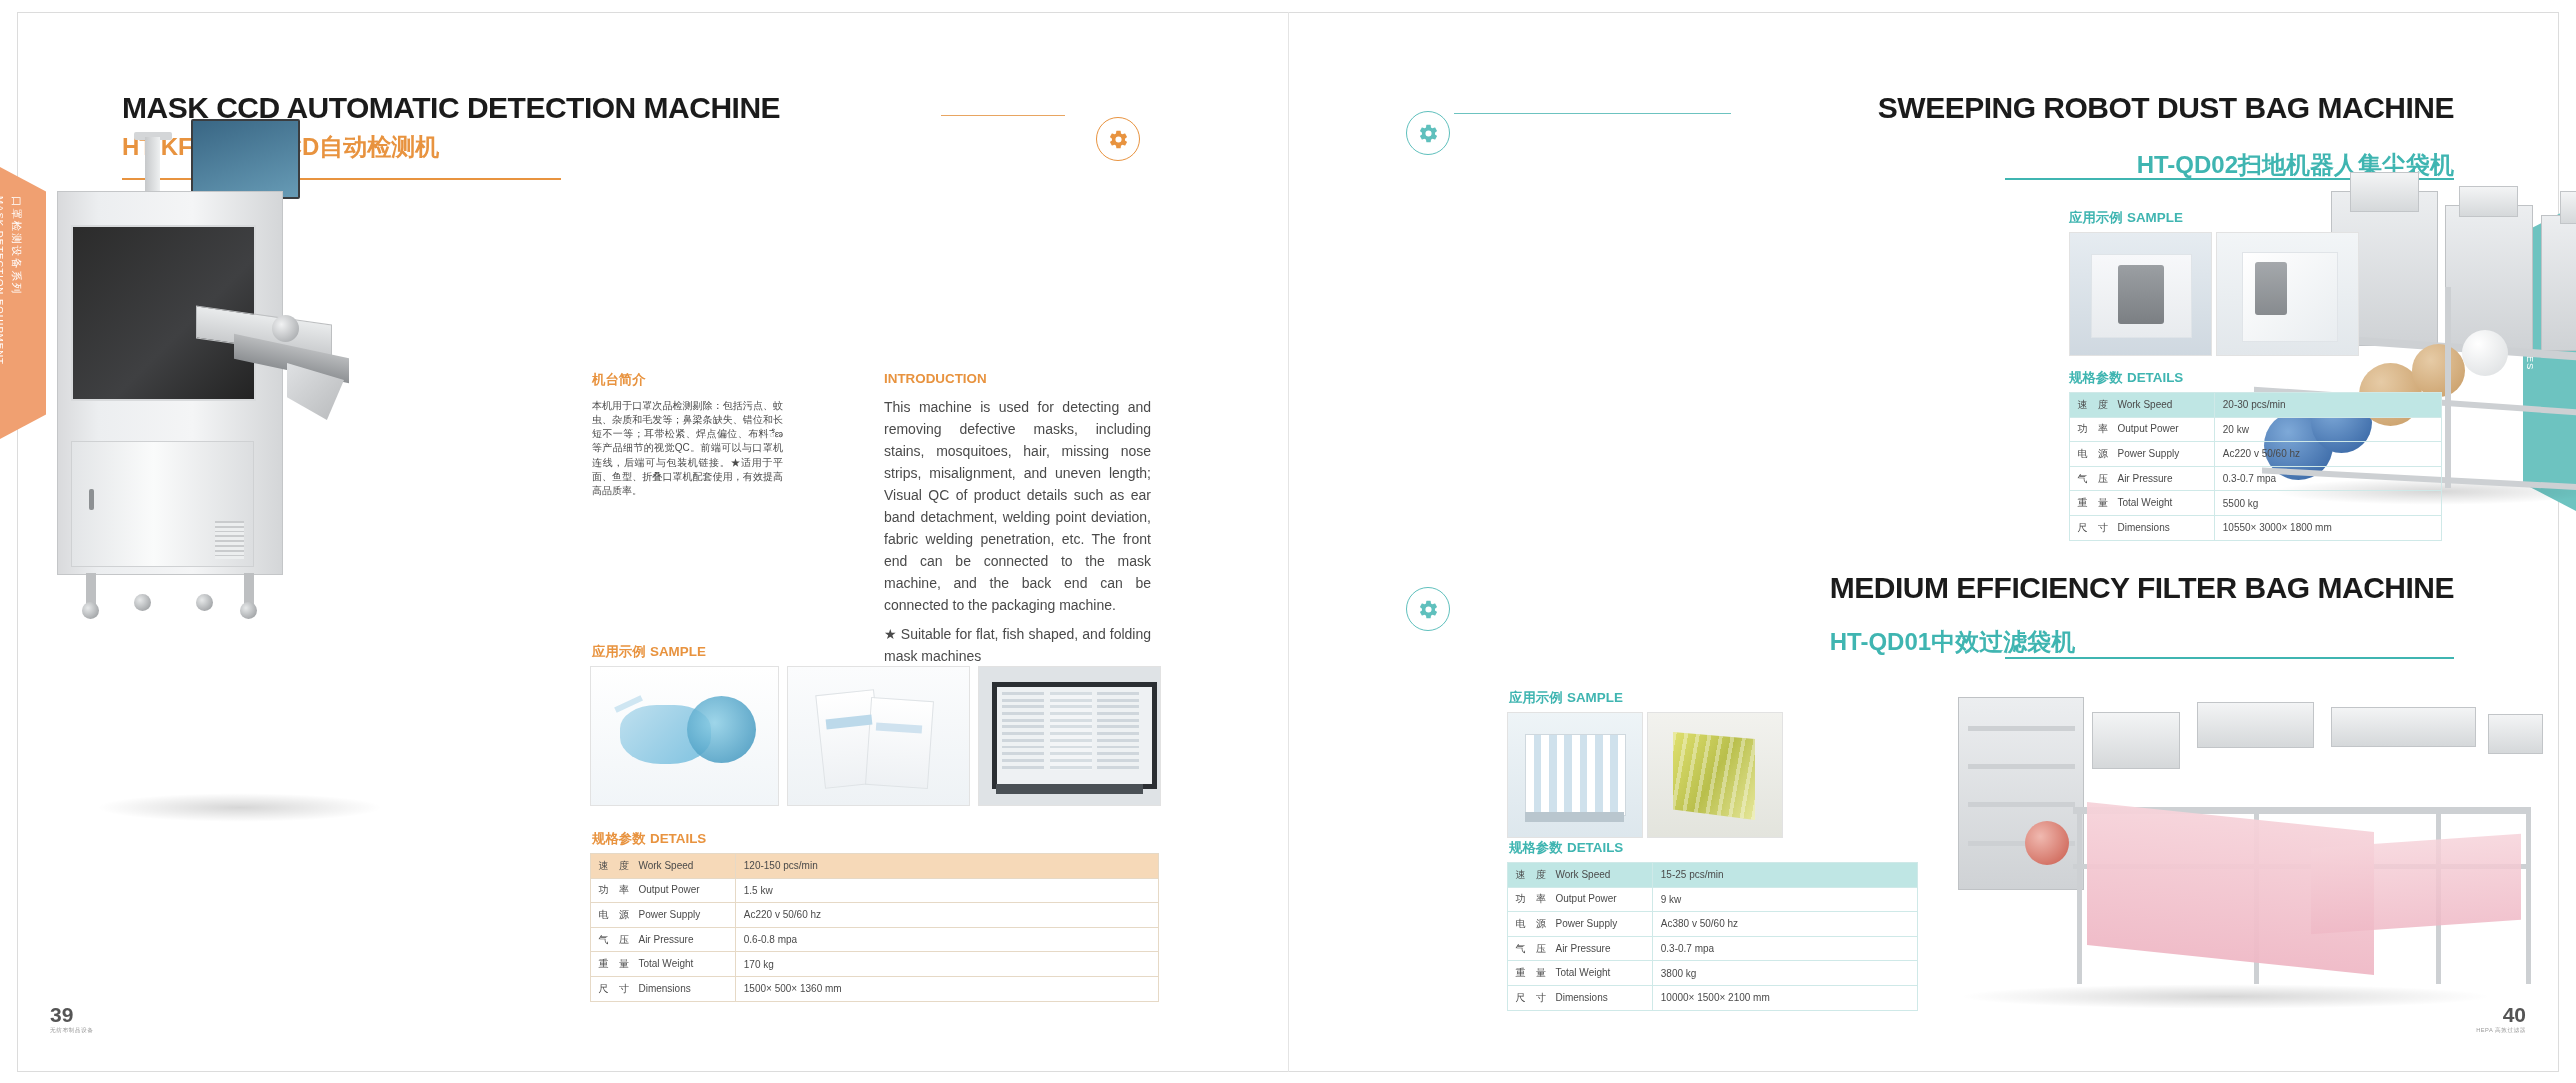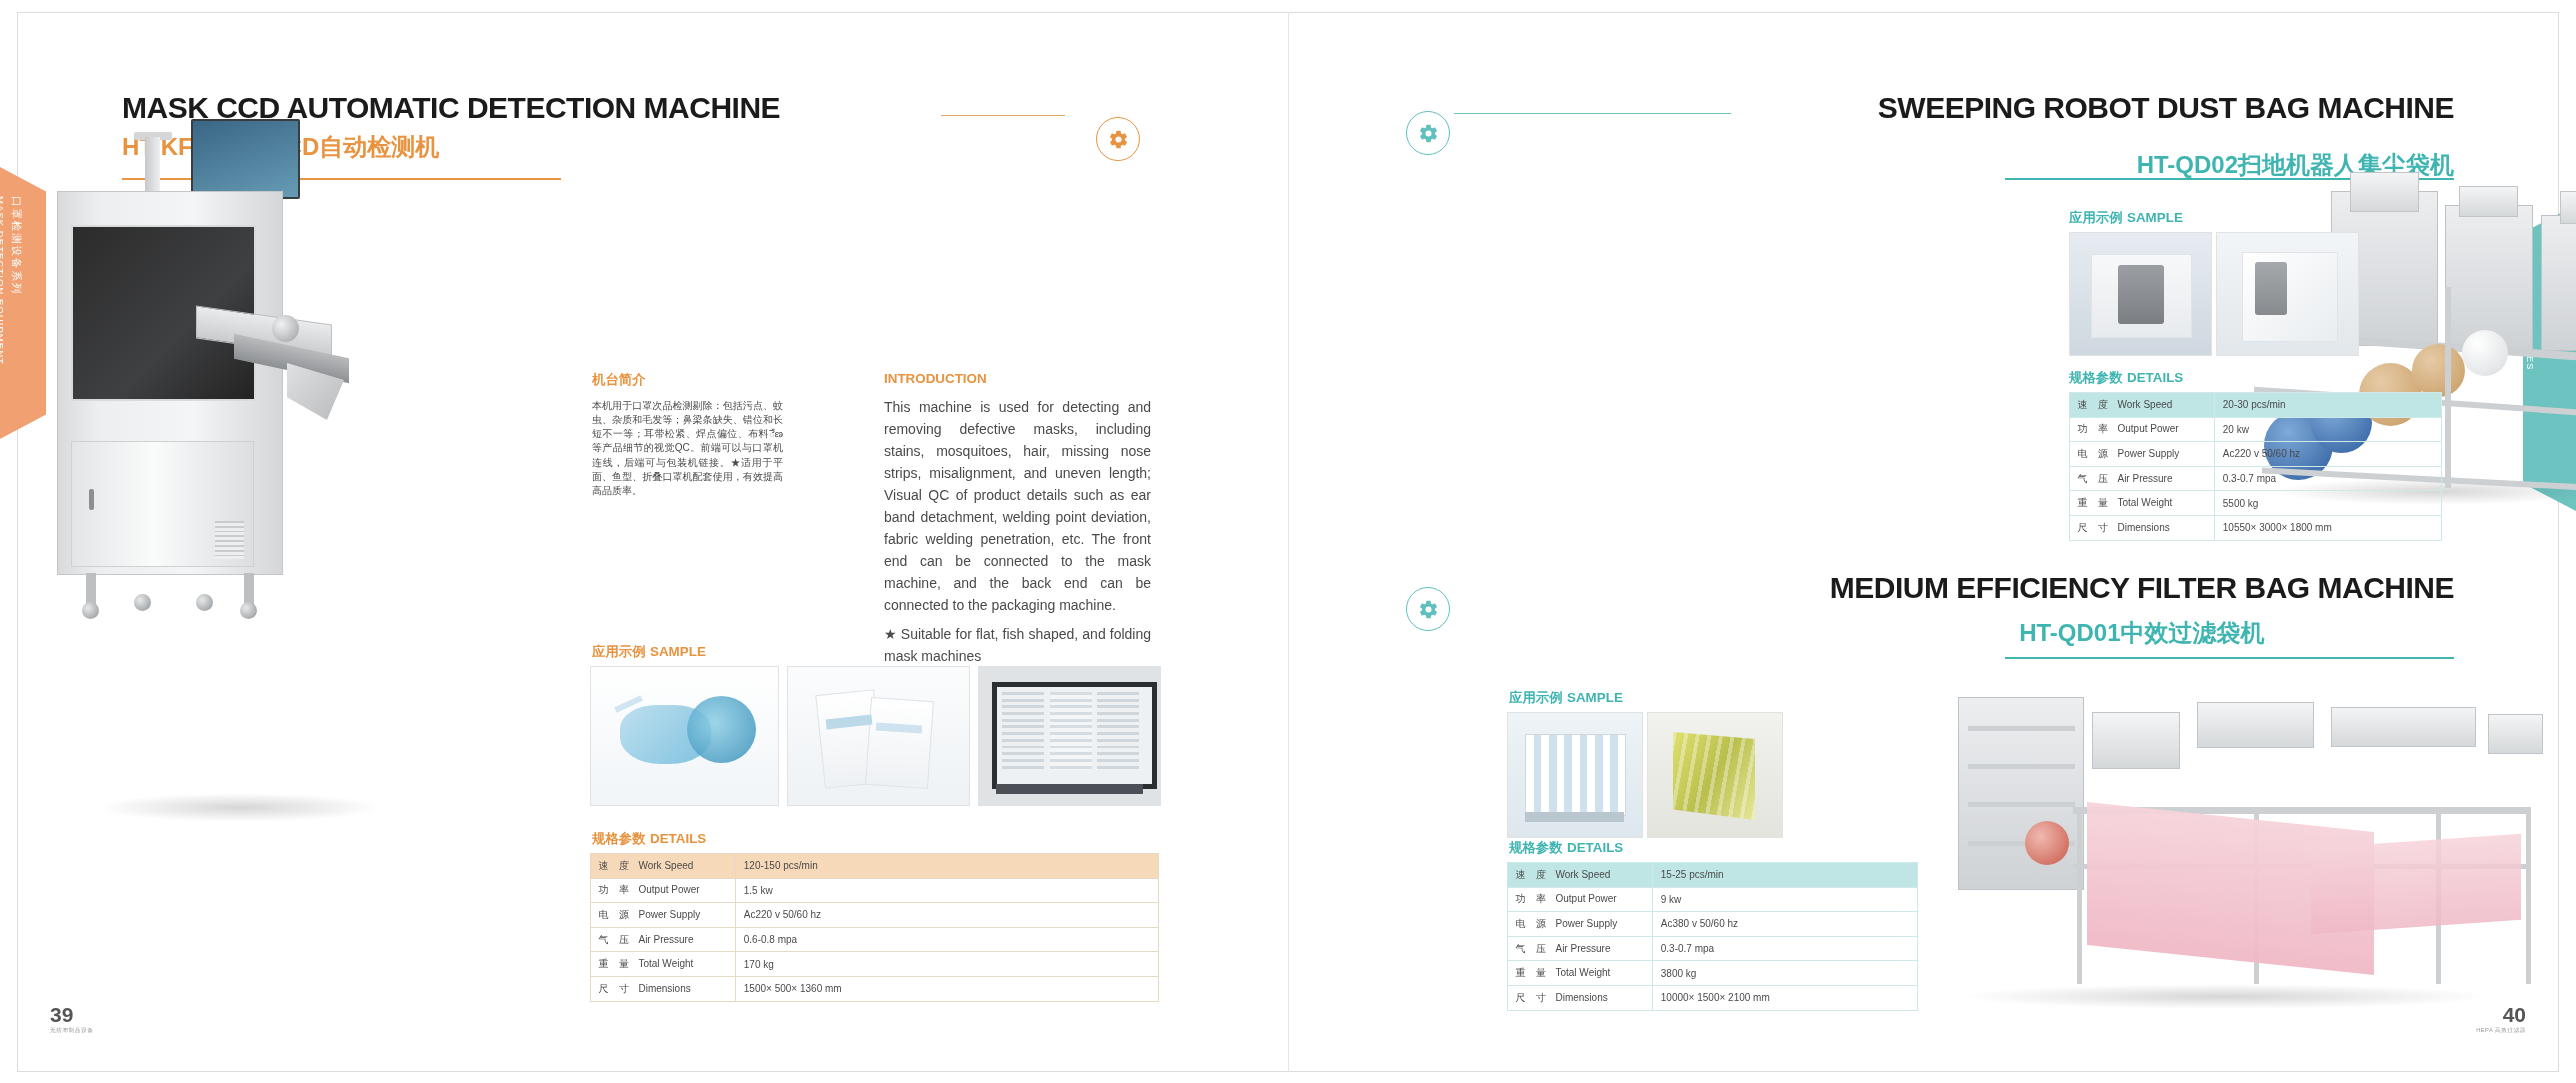--- a/index.html
+++ b/index.html
@@ -318,23 +318,23 @@
         </tbody>
     </table>
   </div>
 
   <div class="gear-badge teal" style="left:1406px;top:587px;">
     <svg viewBox="0 0 24 24">
       <path fill="#5fc0bd" d="M19.4 13c.04-.32.06-.66.06-1s-.02-.68-.07-1l2.11-1.63c.2-.15.25-.42.12-.64l-2-3.46c-.12-.22-.39-.31-.61-.22l-2.49 1c-.52-.4-1.08-.73-1.69-.98l-.38-2.65A.5.5 0 0 0 14 2h-4a.5.5 0 0 0-.49.42l-.38 2.65c-.61.25-1.17.59-1.69.98l-2.49-1a.5.5 0 0 0-.61.22l-2 3.46c-.13.22-.08.49.12.64L4.57 11c-.05.32-.07.66-.07 1s.02.68.07 1l-2.11 1.63c-.2.15-.25.42-.12.64l2 3.46c.12.22.39.31.61.22l2.49-1c.52.4 1.08.73 1.69.98l.38 2.65c.04.24.25.42.49.42h4c.24 0 .45-.18.49-.42l.38-2.65c.61-.25 1.17-.59 1.69-.98l2.49 1c.22.09.49 0 .61-.22l2-3.46c.13-.22.08-.49-.12-.64L19.4 13zM12 15.5A3.5 3.5 0 1 1 15.5 12A3.5 3.5 0 0 1 12 15.5z"></path>
     </svg>
   </div>
 
-  <div style="position:absolute;right:122px;top:571px;text-align:center;">
+  <div style="position:absolute;right:122px;top:571px;text-align:left;">
     <div class="h-title">MEDIUM EFFICIENCY FILTER BAG MACHINE</div>
-    <div class="h-sub" style="margin-top:12px;">
+    <div class="h-sub" style="margin-top:21px;">
       <span class="teal code">HT-QD01</span><span class="teal">中效过滤袋机</span>
     </div>
   </div>
   <div class="underline-teal" style="right:122px;top:657px;width:449px;"></div>
 
   <div>
     <div class="shadow-ellipse" style="left:1958px;top:984px;width:535px;height:25px;"></div>
     <div class="ln-frame" style="left:1958px;top:697px;width:124px;height:191px;"></div>
     <div class="ln-beam" style="left:1968px;top:726px;width:107px;height:4.8px;"></div>
     <div class="ln-beam" style="left:1968px;top:764px;width:107px;height:4.8px;"></div>

